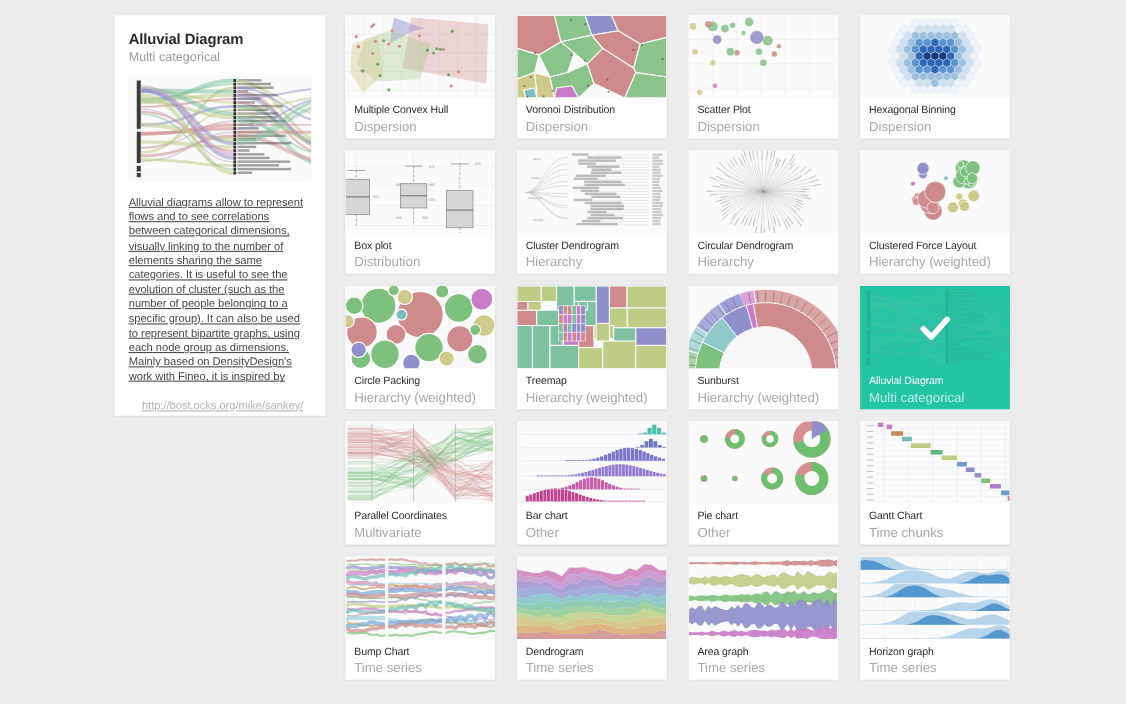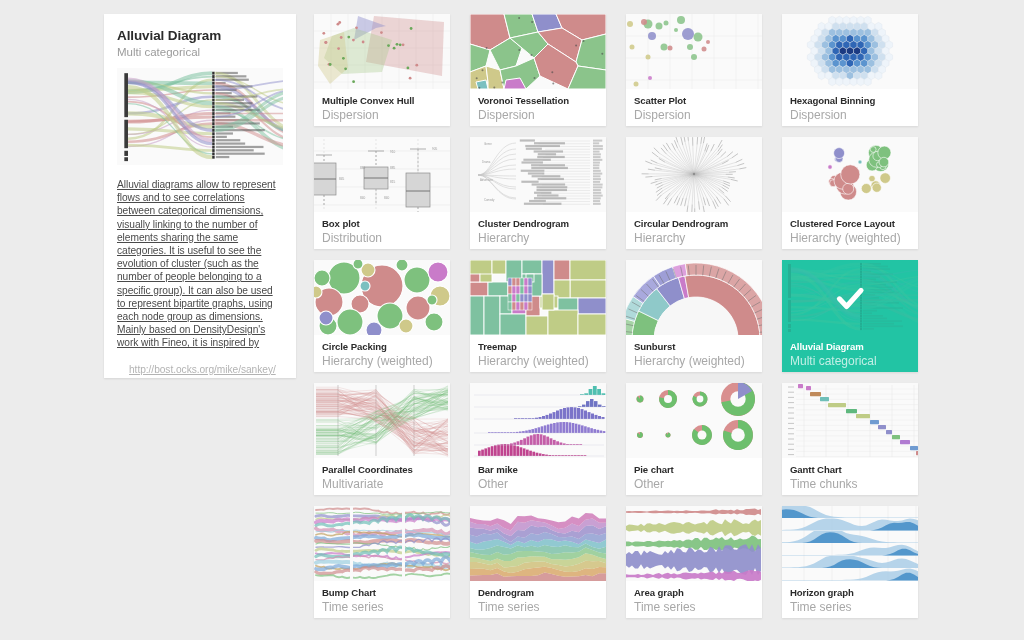--- a/index.html
+++ b/index.html
@@ -59,21 +59,21 @@
     overflow: hidden;
     cursor: pointer;
   }
   .card-thumb {
     width: 136px; height: 75px;
     background: #fafafa;
     position: relative; overflow: hidden;
   }
   .card-label { padding: 6px 8px 0 8px; }
   .card-title {
-    font-size: 9.6px; font-weight: bold; color: #2b2b2b;
+    font-size: 9.6px; font-weight: normal; color: #2b2b2b;
     white-space: nowrap; overflow: hidden; text-overflow: ellipsis;
     letter-spacing: -.1px;
   }
   .card-sub {
     font-size: 12px; color: #a8a8a8; margin-top: 2px;
     white-space: nowrap; overflow: hidden; text-overflow: ellipsis;
   }
   .card.selected { background: #22c4a4; }
   .card.selected .card-thumb { background: #22c4a4; }
   .card.selected .card-title { color: #ffffff; }
@@ -312,21 +312,21 @@
             <circle cx="64.5" cy="63.9" r="1" fill="#4a4a4a" opacity=".6"></circle>
             <circle cx="49.3" cy="36.1" r="1" fill="#4a4a4a" opacity=".6"></circle>
             <circle cx="12.5" cy="56.2" r="1" fill="#4a4a4a" opacity=".6"></circle>
             <circle cx="113.5" cy="26.9" r="1" fill="#4a4a4a" opacity=".6"></circle>
             <circle cx="24.3" cy="73.6" r="1" fill="#4a4a4a" opacity=".6"></circle>
             <circle cx="16.6" cy="34.1" r="1" fill="#4a4a4a" opacity=".6"></circle>
             <circle cx="62.1" cy="8.1" r="1" fill="#4a4a4a" opacity=".6"></circle>
           </svg>
         </div>
         <div class="card-label">
-          <div class="card-title">Voronoi Tessellation</div>
+          <div class="card-title">Voronoi Distribution</div>
           <div class="card-sub">Dispersion</div>
         </div>
       </div>
       <div class="card">
         <div class="card-thumb">
           <svg class="thumb-svg" viewBox="0 0 136 75" preserveAspectRatio="none">
             <line x1="22" y1="0" x2="22" y2="75" stroke="#e8e8e8" stroke-width=".5"></line>
             <line x1="44" y1="0" x2="44" y2="75" stroke="#e8e8e8" stroke-width=".5"></line>
             <line x1="66" y1="0" x2="66" y2="75" stroke="#e8e8e8" stroke-width=".5"></line>
             <line x1="88" y1="0" x2="88" y2="75" stroke="#e8e8e8" stroke-width=".5"></line>
@@ -1391,21 +1391,21 @@
             <rect x="113.6" y="72.2" width="2.7" height="0.8" fill="#c0448f"></rect>
             <line x1="4" y1="12" x2="134" y2="12" stroke="#cfcfe0" stroke-width=".35"></line>
             <line x1="4" y1="24" x2="134" y2="24" stroke="#cfcfe0" stroke-width=".35"></line>
             <line x1="4" y1="36" x2="134" y2="36" stroke="#cfcfe0" stroke-width=".35"></line>
             <line x1="4" y1="50" x2="134" y2="50" stroke="#cfcfe0" stroke-width=".35"></line>
             <line x1="4" y1="62" x2="134" y2="62" stroke="#cfcfe0" stroke-width=".35"></line>
             <line x1="4" y1="73" x2="134" y2="73" stroke="#cfcfe0" stroke-width=".35"></line>
           </svg>
         </div>
         <div class="card-label">
-          <div class="card-title">Bar mike</div>
+          <div class="card-title">Bar chart</div>
           <div class="card-sub">Other</div>
         </div>
       </div>
       <div class="card">
         <div class="card-thumb">
           <svg class="thumb-svg" viewBox="0 0 136 75" preserveAspectRatio="none">
             <circle cx="14" cy="16" r="3.5" fill="#d98f8f"></circle>
             <path d="M14,16 L14,12.5 A3.5,3.5 0 1 1 11.9,13.2 Z" fill="#6dbf6d"></path>
             <circle cx="42" cy="16" r="9" fill="#d98f8f"></circle>
             <path d="M42,16 L42,7 A9,9 0 1 1 33.2,14.3 Z" fill="#6dbf6d"></path>

